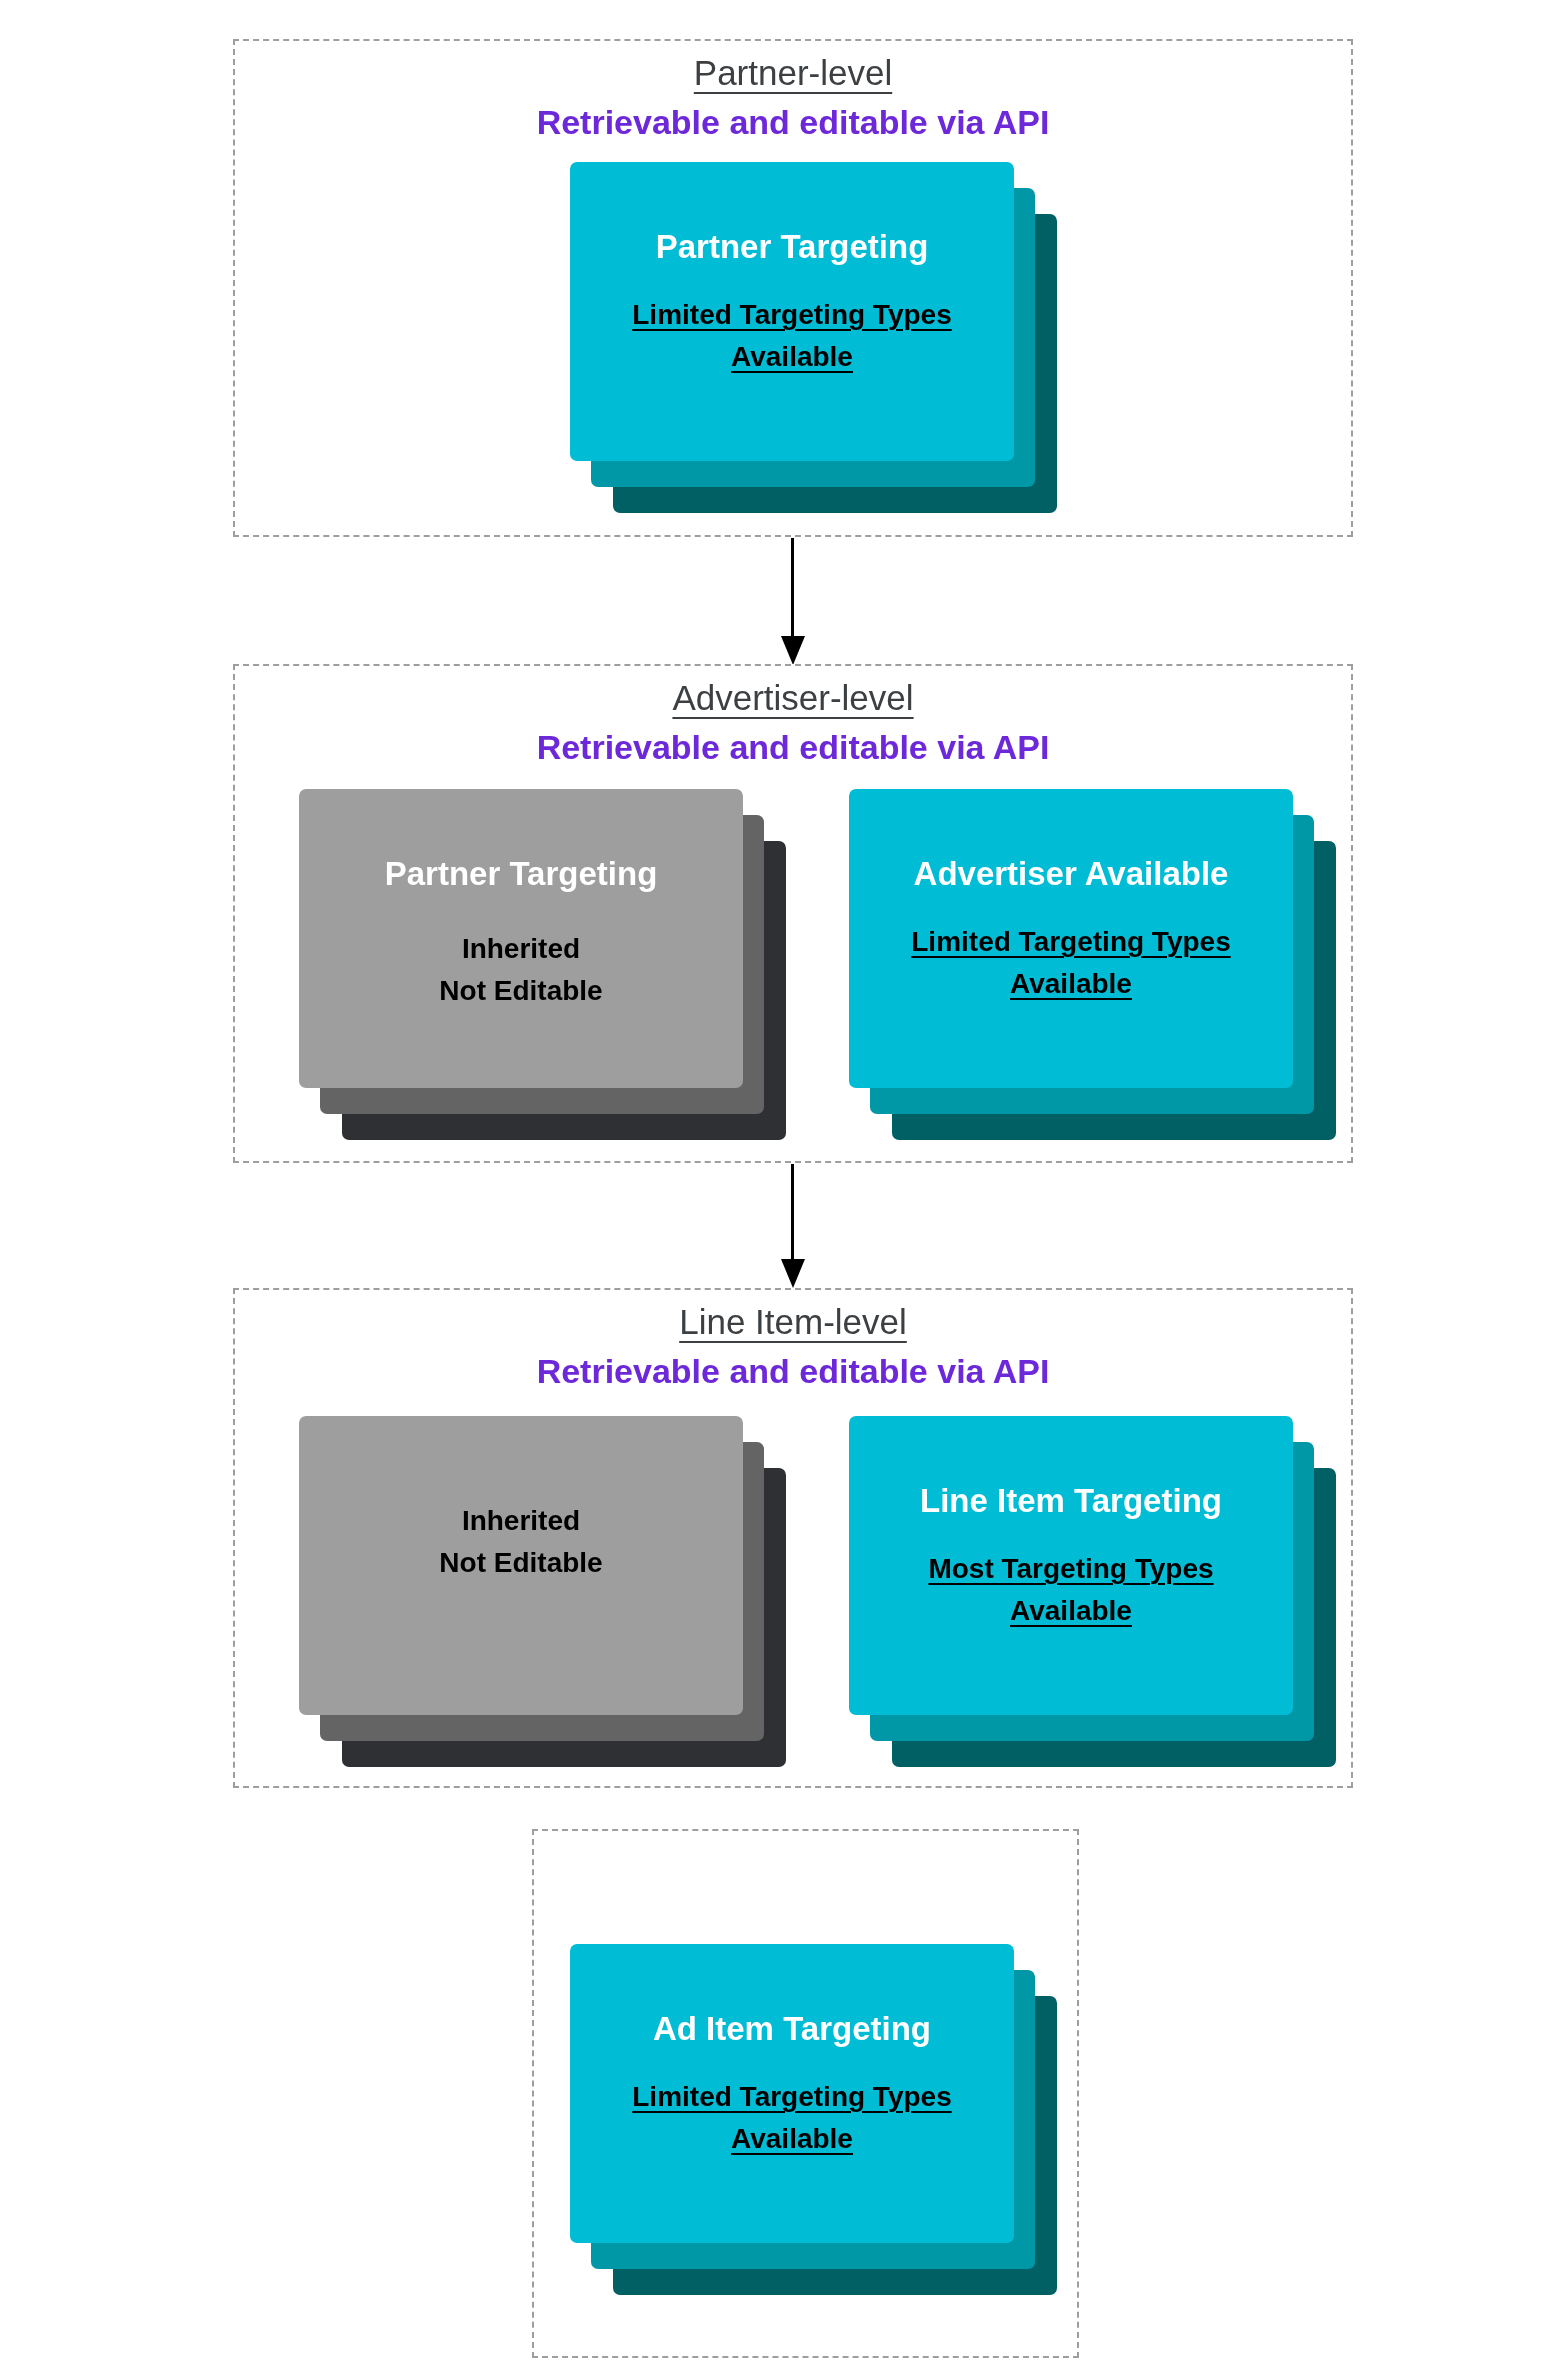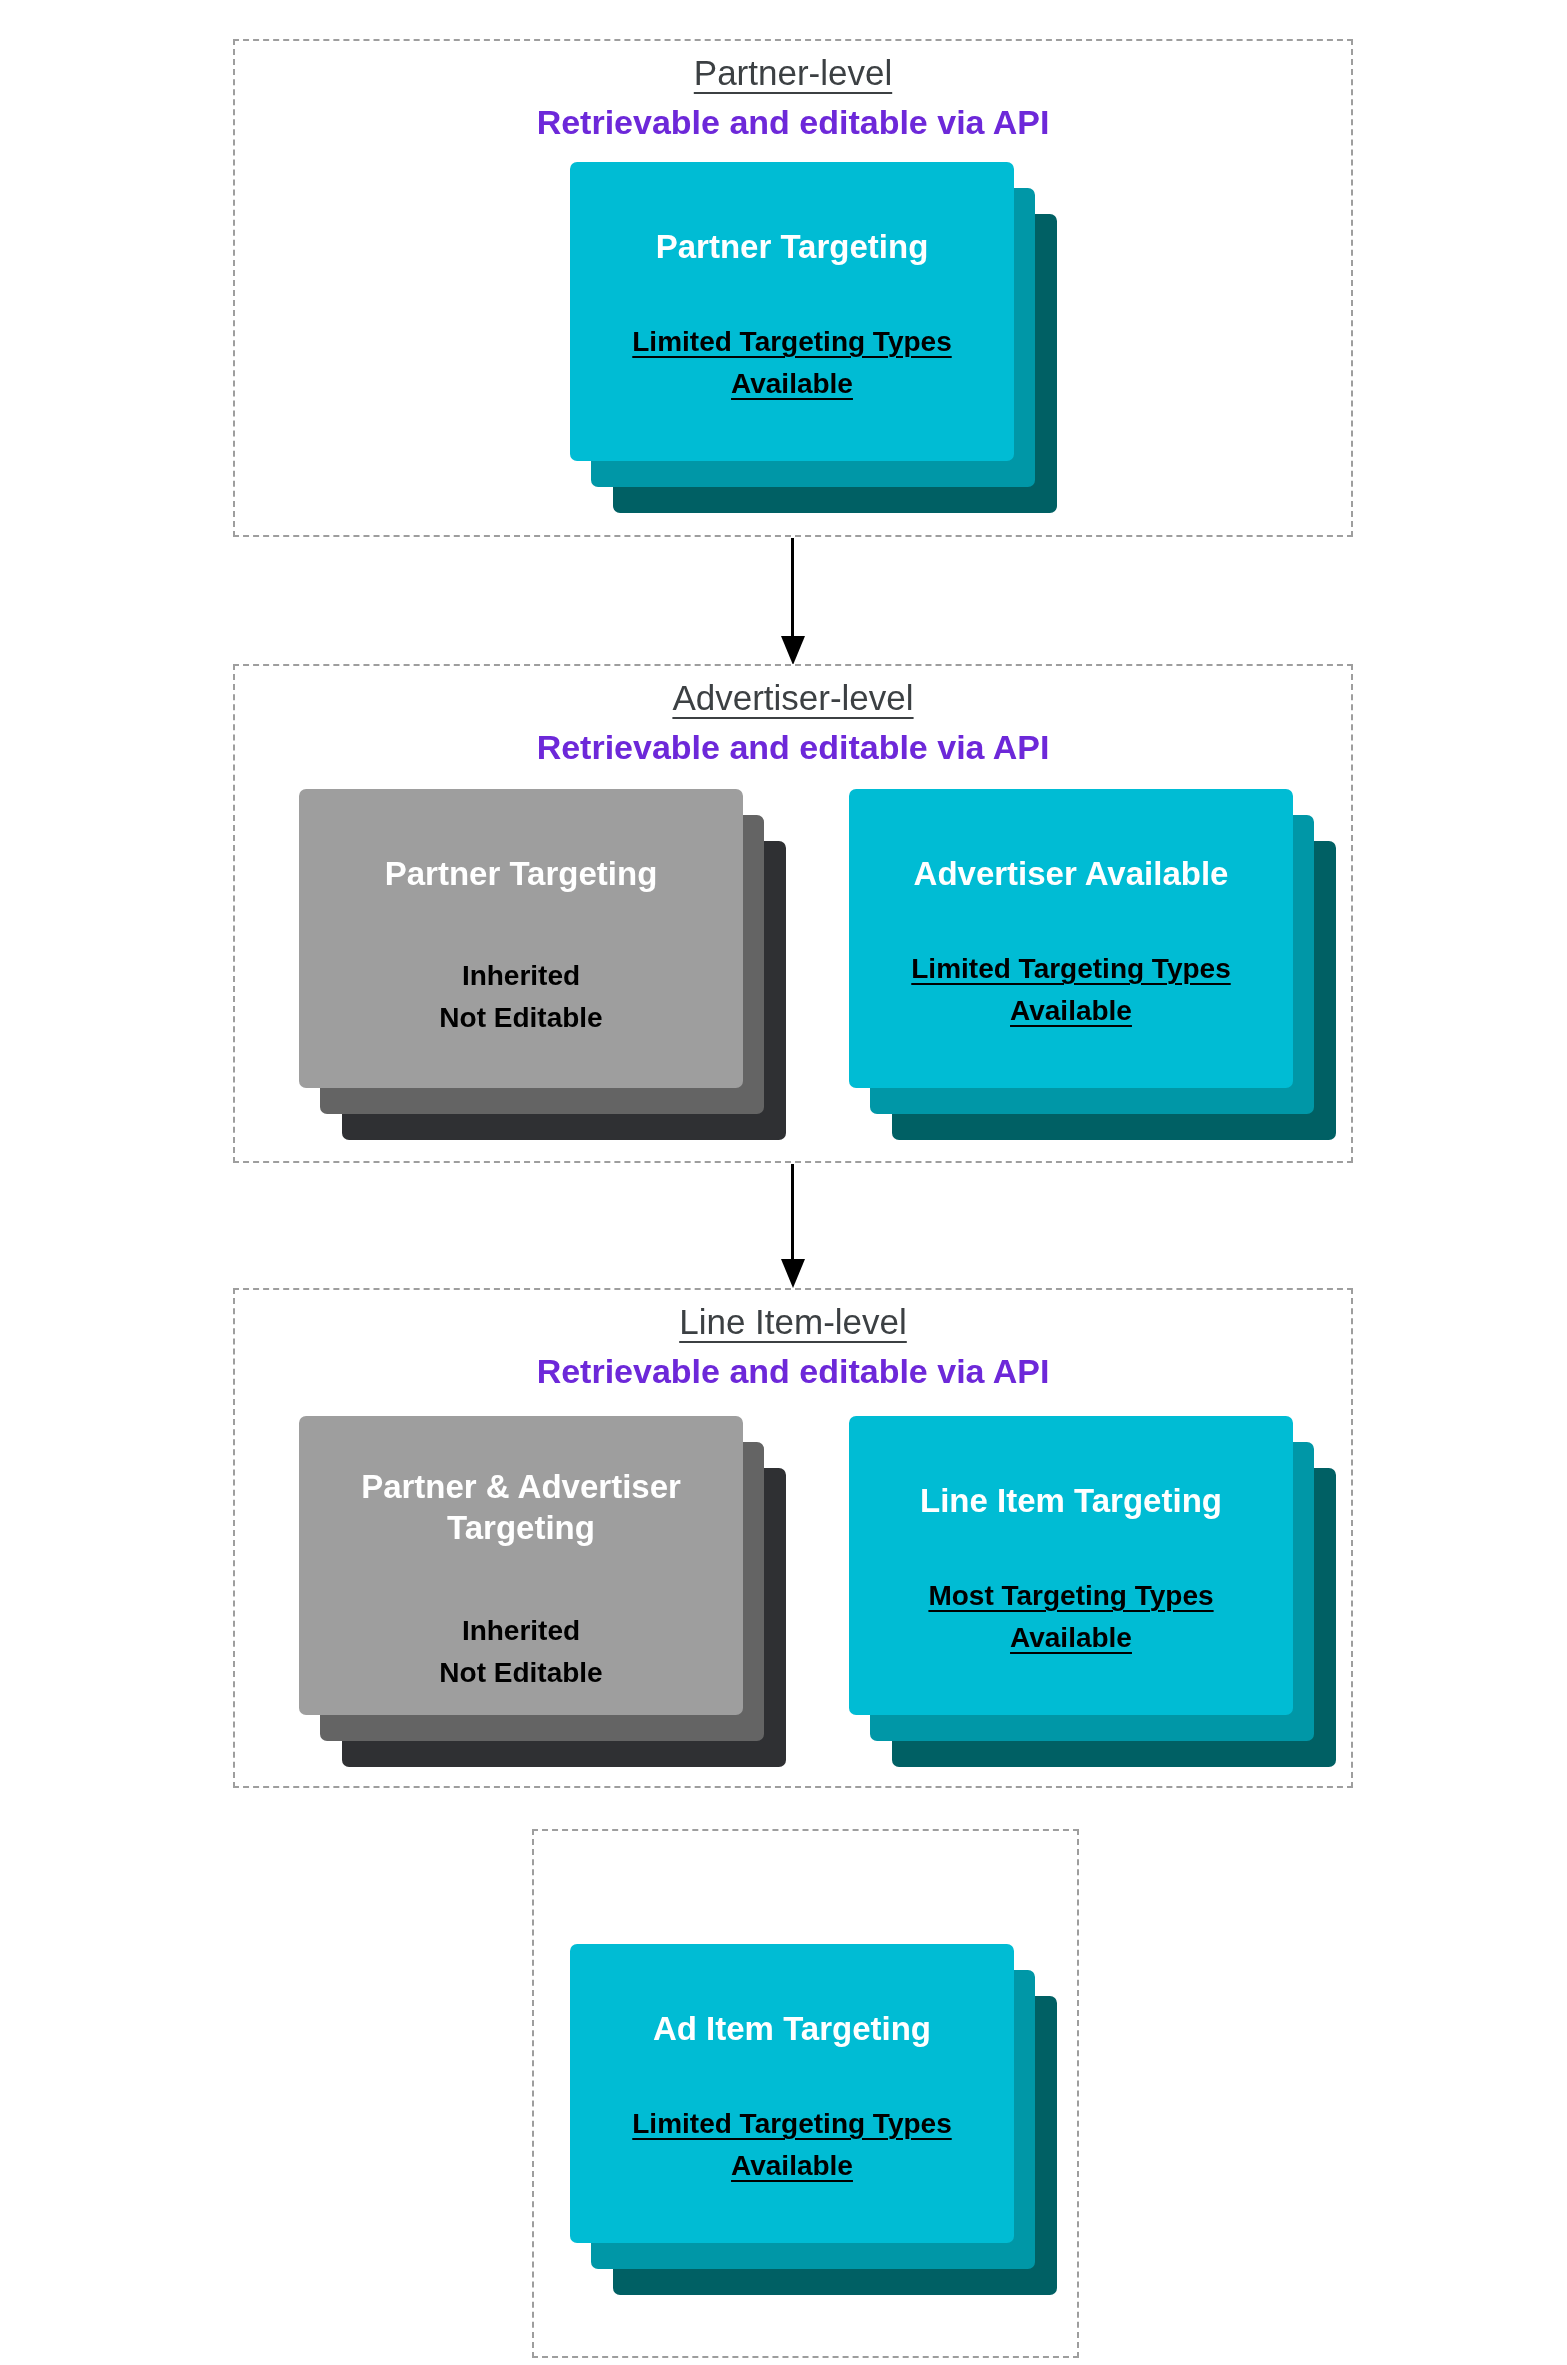--- a/index.html
+++ b/index.html
@@ -47,21 +47,21 @@
 
   
   .stack { position: absolute; width: 487px; height: 351px; }
   .s1 .stack-single { left: 335px; top: 121px; }
   .s2 .stack-left   { left: 64px;  top: 123px; }
   .s2 .stack-right  { left: 614px; top: 123px; }
   .s3 .stack-left   { left: 64px;  top: 126px; }
   .s3 .stack-right  { left: 614px; top: 126px; }
   .s4 .stack-single { left: 36px;  top: 113px; }
 
-  .layer { position: absolute; width: 444px; height: 299px; border-radius: 7.1px; gap: 27px; }
+  .layer { position: absolute; width: 444px; height: 299px; border-radius: 7.1px; }
   .l-back { left: 43px; top: 52px; }
   .l-mid  { left: 21.4px; top: 26px; }
   .l-front {
     left: 0; top: 0;
     display: flex;
     flex-direction: column;
     align-items: center;
     padding: 64px 12.5px 0;
   }
   .stack.tall-title .l-front { padding-top: 50px; }
@@ -186,24 +186,20 @@
 
   <section class="section s3">
     <div class="sec-header">
       <span class="sec-title">Line Item-level</span>
       <div class="sec-sub">Retrievable and editable via API</div>
     </div>
     <div class="stack stack-left gray tall-title">
       <div class="layer l-back"></div>
       <div class="layer l-mid"></div>
       <div class="layer l-front">
-        <div class="card-title">
-          <span>Partner &amp; Advertiser</span>
-          <span>Targeting</span>
-        </div>
         <div class="card-sub">
           <span>Inherited</span>
           <span>Not Editable</span>
         </div>
       </div>
     </div>
     <div class="stack stack-right teal">
       <div class="layer l-back"></div>
       <div class="layer l-mid"></div>
       <div class="layer l-front">

